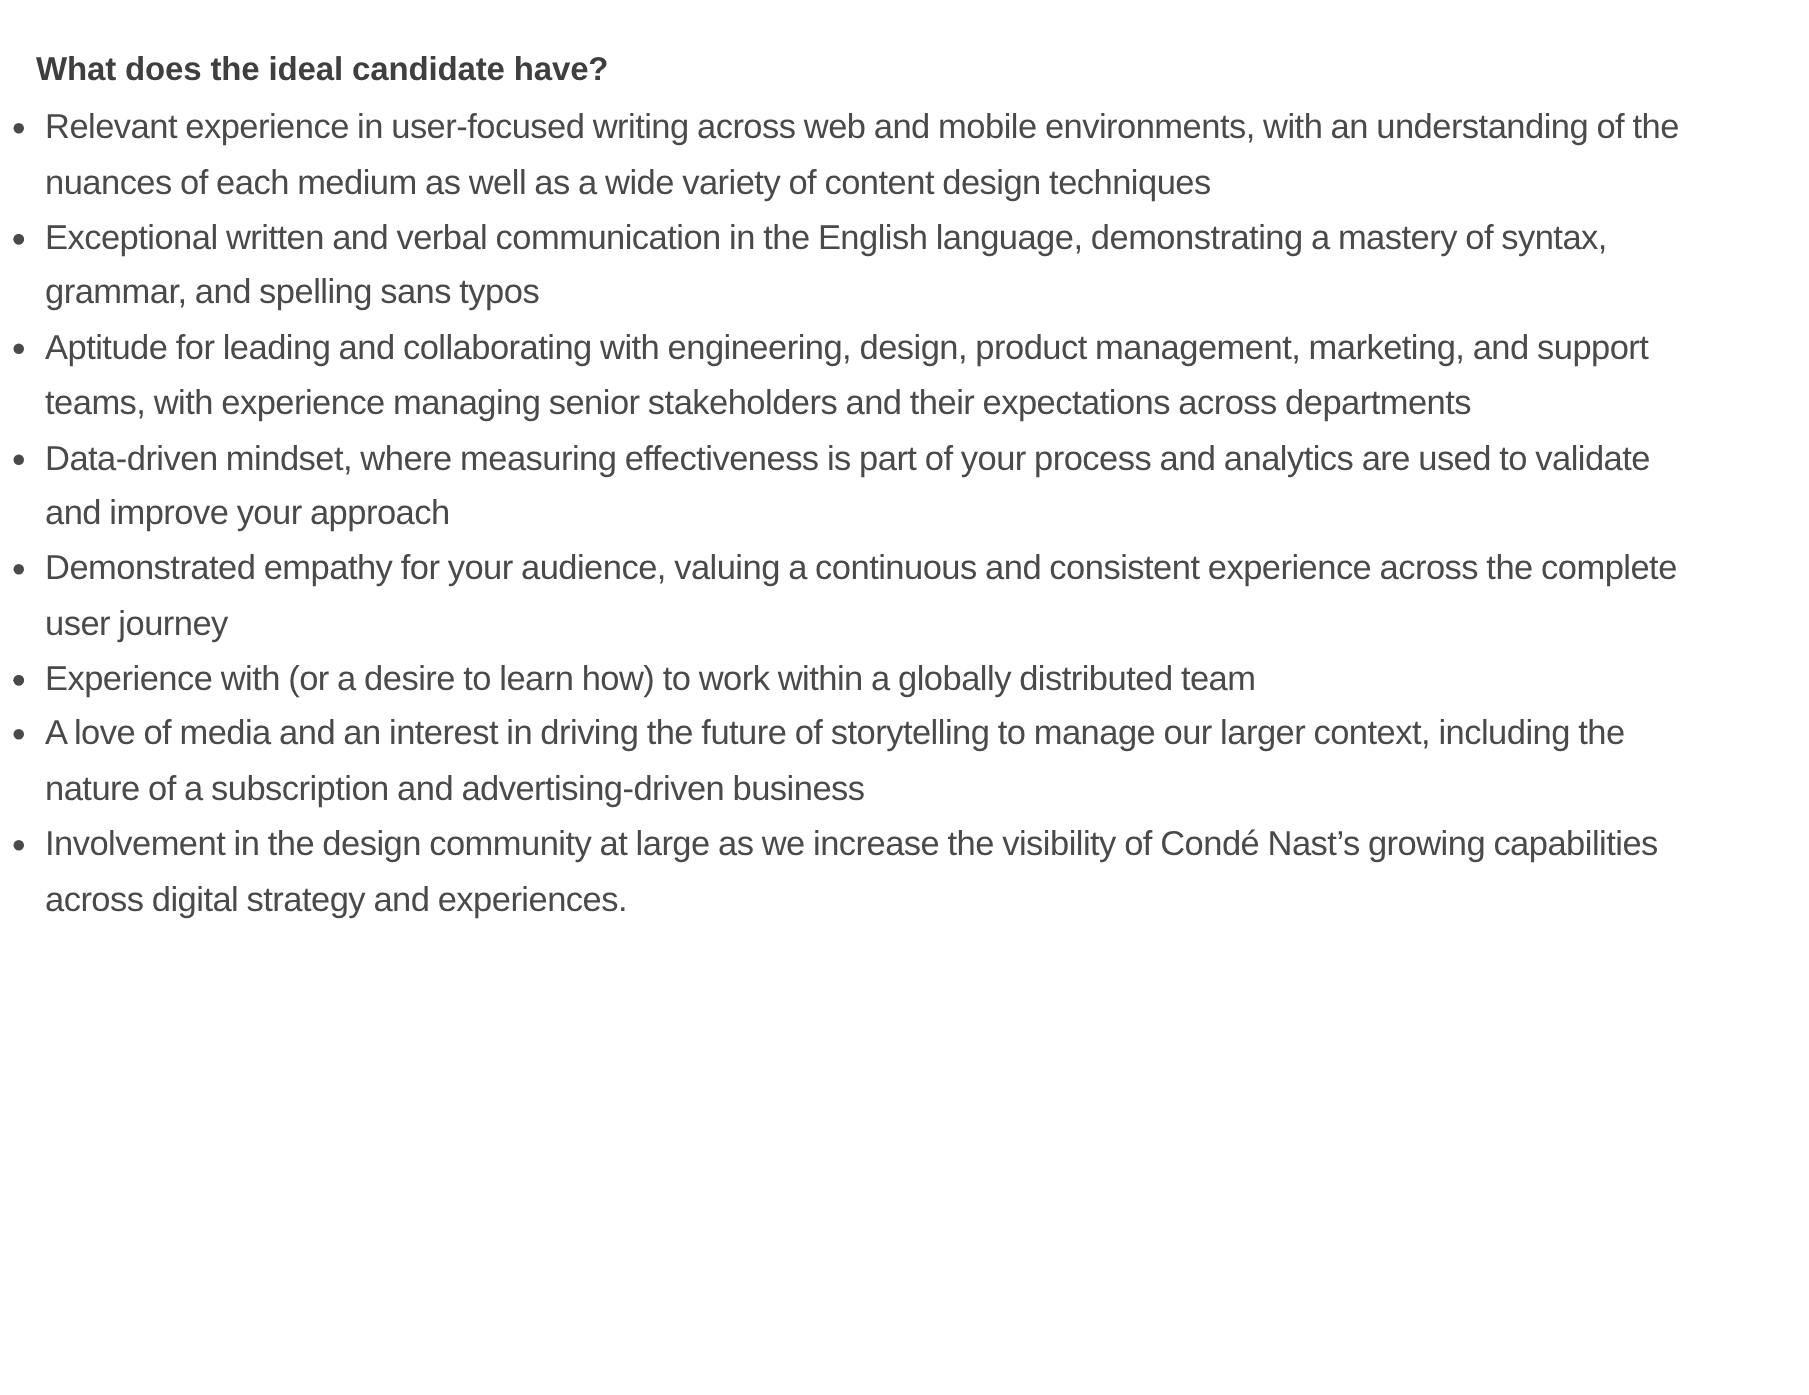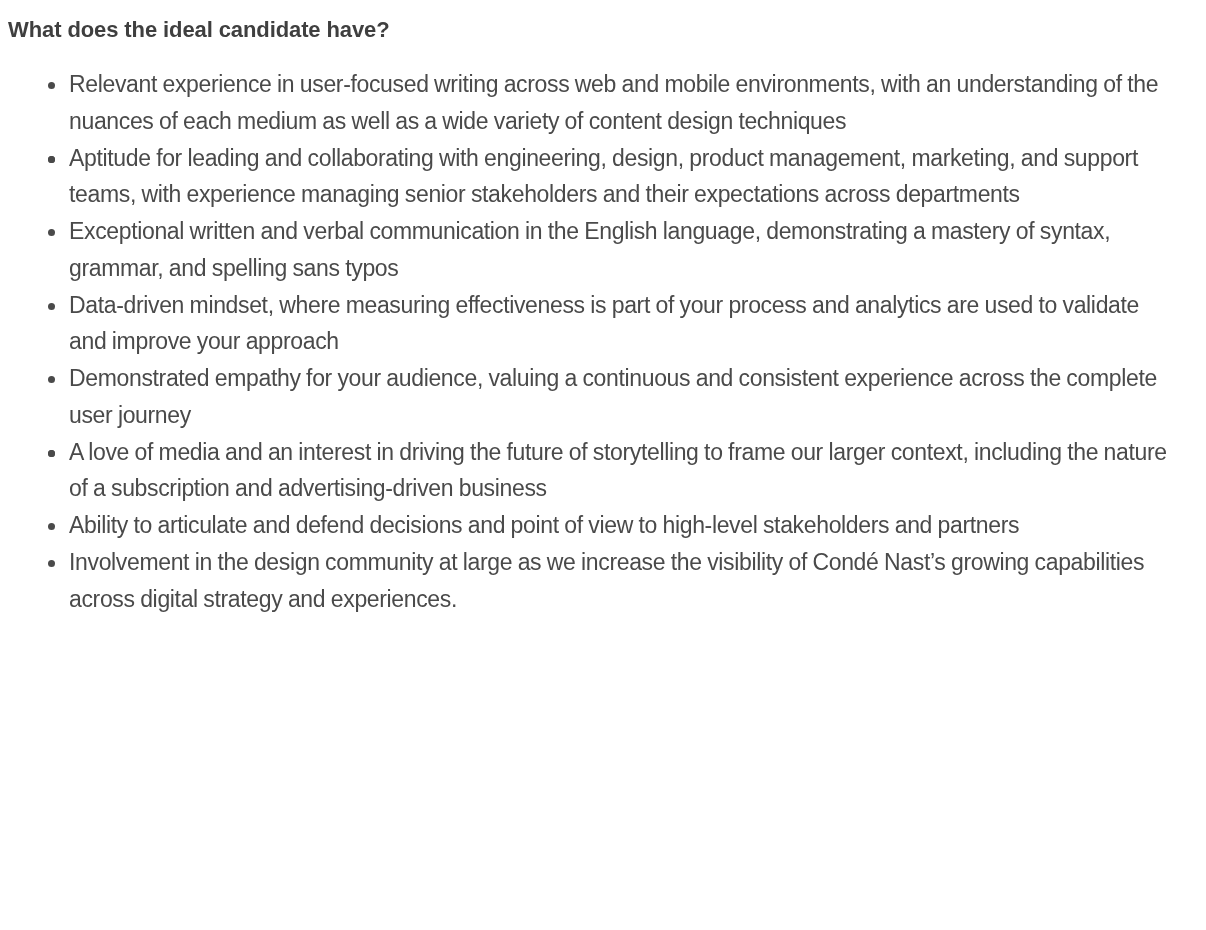--- a/index.html
+++ b/index.html
@@ -15,33 +15,33 @@
       color: #4a4a4a;
     }
     .section {
       position: relative;
       padding: 0;
     }
     .heading {
       position: absolute;
       left: 8px;
       top: 15px;
-      margin: 0;
+      margin: 16px;
       font-size: 22px;
       font-weight: bold;
       color: #3f3f3f;
       line-height: 30px;
       letter-spacing: -0.1px;
     }
     .req-list {
       position: absolute;
       left: 0;
       top: 66px;
       margin: 0;
-      padding: 0 0 0 69px;
+      padding: 0 0 0 30px;
       width: 1100px;
       list-style: none;
     }
     .req-item {
       position: relative;
       font-size: 23px;
       line-height: 36.75px;
       color: #4a4a4a;
       letter-spacing: -0.35px;
       word-spacing: -0.5px;
@@ -57,22 +57,22 @@
     }
   </style>
 </head>
 <body>
 
 <div class="section">
   <h3 class="heading">What does the ideal candidate have?</h3>
   <ul class="req-list">
     <li class="req-item"><span class="bullet"></span><span>Relevant experience in user-focused writing across web and mobile environments, with an understanding of the nuances of each medium as well as a wide variety of content design techniques</span></li>
     <li class="req-item"><span class="bullet"></span></li>
+    <li class="req-item"><span class="bullet"></span><span>Exceptional written and verbal communication in the English language, demonstrating a mastery of syntax, grammar, and spelling sans typos</span></li>
     <li class="req-item"><span class="bullet"></span><span>Aptitude for leading and collaborating with engineering, design, product management, marketing, and support teams, with experience managing senior stakeholders and their expectations across departments</span></li>
-    <li class="req-item"><span class="bullet"></span><span>Exceptional written and verbal communication in the English language, demonstrating a mastery of syntax, grammar, and spelling sans typos</span></li>
     <li class="req-item"><span class="bullet"></span><span>Data-driven mindset, where measuring effectiveness is part of your process and analytics are used to validate and improve your approach</span></li>
     <li class="req-item"><span class="bullet"></span><span>Demonstrated empathy for your audience, valuing a continuous and consistent experience across the complete user journey</span></li>
     <li class="req-item"><span class="bullet"></span></li>
-    <li class="req-item"><span class="bullet"></span><span>A love of media and an interest in driving the future of storytelling to frame our larger context, including the nature of a subscription and advertising-driven business</span></li>
-    <li class="req-item"><span class="bullet"></span><span>Ability to articulate and defend decisions and point of view to high-level stakeholders and partners</span></li>
+    <li class="req-item"><span class="bullet"></span><span>Experience with (or a desire to learn how) to work within a globally distributed team</span></li>
+    <li class="req-item"><span class="bullet"></span><span>A love of media and an interest in driving the future of storytelling to manage our larger context, including the nature of a subscription and advertising-driven business</span></li>
     <li class="req-item"><span class="bullet"></span><span>Involvement in the design community at large as we increase the visibility of Condé Nast’s growing capabilities across digital strategy and experiences.</span></li>
   </ul>
 </div>
 
 </body></html>

